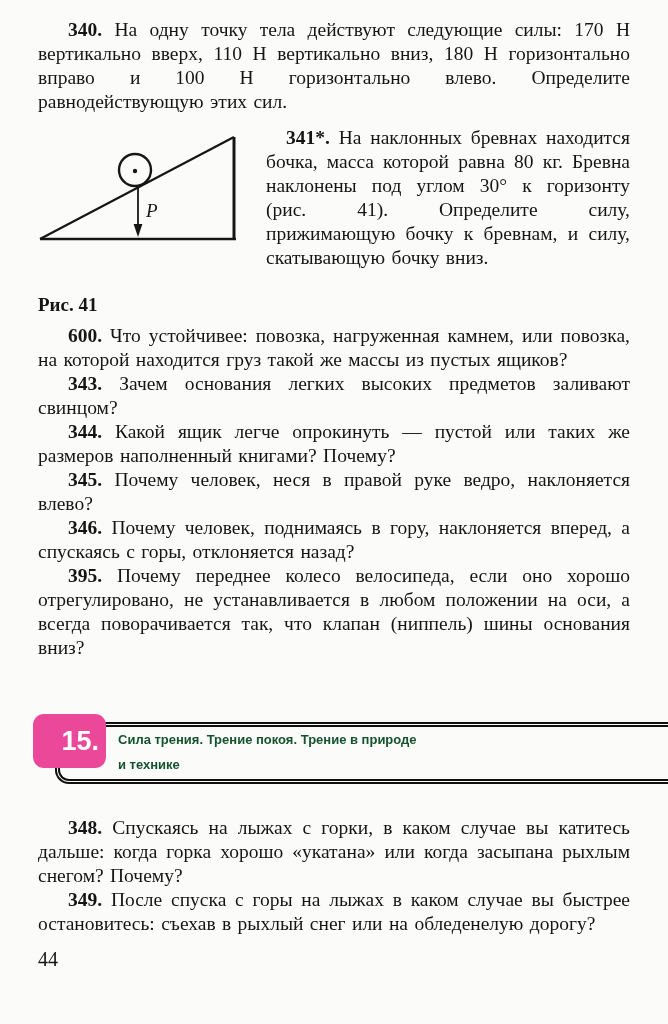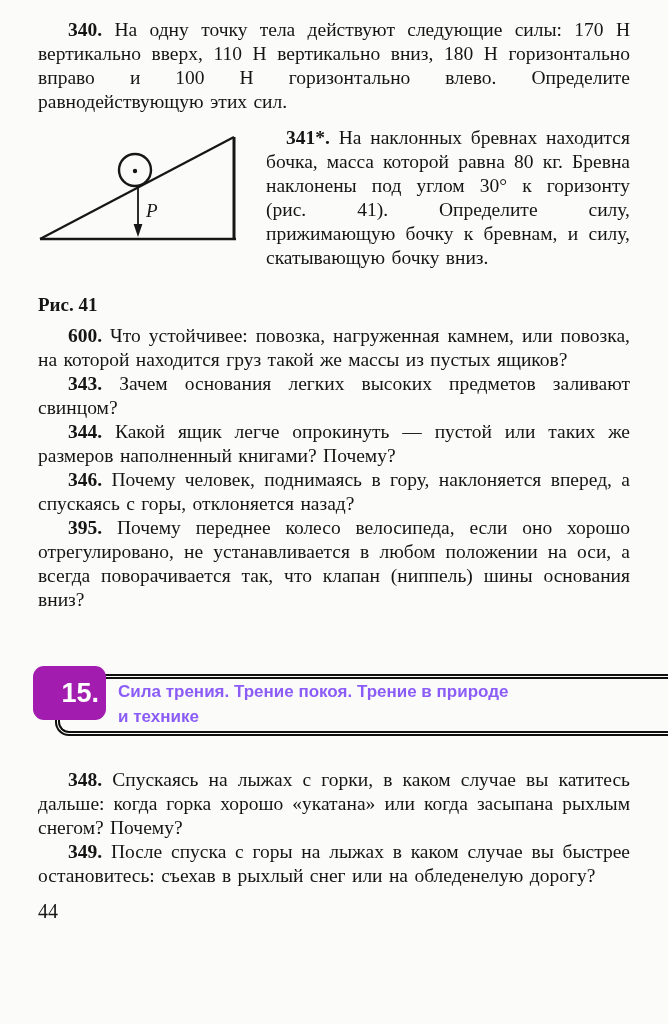--- a/index.html
+++ b/index.html
@@ -75,42 +75,42 @@
     border-bottom-left-radius: 14px;
     border-top-left-radius: 3px;
   }
   .badge {
     position: absolute;
     left: 33px;
     top: 2px;
     width: 73px;
     height: 54px;
     box-sizing: border-box;
-    background: #a21caf;
+    background: #ec4899;
     border-radius: 11px;
     color: #ffffff;
     font-family: "Liberation Sans", sans-serif;
     font-weight: bold;
     font-size: 27px;
     display: flex;
     align-items: center;
     justify-content: flex-end;
     padding-right: 7px;
     z-index: 2;
   }
   .section-title {
     position: absolute;
     left: 118px;
     top: 15px;
     font-family: "Liberation Sans", sans-serif;
     font-weight: bold;
-    font-size: 17px;
+    font-size: 13px;
     line-height: 25px;
     z-index: 2;
-    color: #8b5cf6;
+    color: #14532d;
   }
   .page-number {
     font-size: 20px;
     margin-top: 12px;
     text-align: left;
   }
   svg .stroke { stroke: #161616; fill: none; }
   svg .fill { fill: #161616; stroke: none; }
   .force-label {
     font-family: "Liberation Serif", serif;
@@ -147,20 +147,21 @@
       <p class="problem"><span class="num">341*.</span> <span>На наклонных бревнах находится бочка, масса которой равна 80 кг. Бревна наклонены под углом 30° к горизонту (рис. 41). Определите силу, прижимающую бочку к бревнам, и силу, скатывающую бочку вниз.</span></p>
     </div>
   </div>
 
   <p class="problem"><span class="num">600.</span> <span>Что устойчивее: повозка, нагруженная камнем, или повозка, на которой находится груз такой же массы из пустых ящиков?</span></p>
 
   <p class="problem"><span class="num">343.</span> <span>Зачем основания легких высоких предметов заливают свинцом?</span></p>
 
   <p class="problem"><span class="num">344.</span> <span>Какой ящик легче опрокинуть — пустой или таких же размеров наполненный книгами? Почему?</span></p>
 
+  <p class="problem"><span class="num">345.</span> <span>Почему человек, неся в правой руке ведро, наклоняется влево?</span></p>
 
   <p class="problem"><span class="num">346.</span> <span>Почему человек, поднимаясь в гору, наклоняется вперед, а спускаясь с горы, отклоняется назад?</span></p>
 
   <p class="problem"><span class="num">395.</span> <span>Почему переднее колесо велосипеда, если оно хорошо отрегулировано, не устанавливается в любом положении на оси, а всегда поворачивается так, что клапан (ниппель) шины основания вниз?</span></p>
 
   <div class="section-header">
     <div class="frame"></div>
     <div class="badge">15.</div>
     <div class="section-title"><span>Сила трения. Трение покоя. Трение в природе</span><br><span>и технике</span></div>
   </div>

